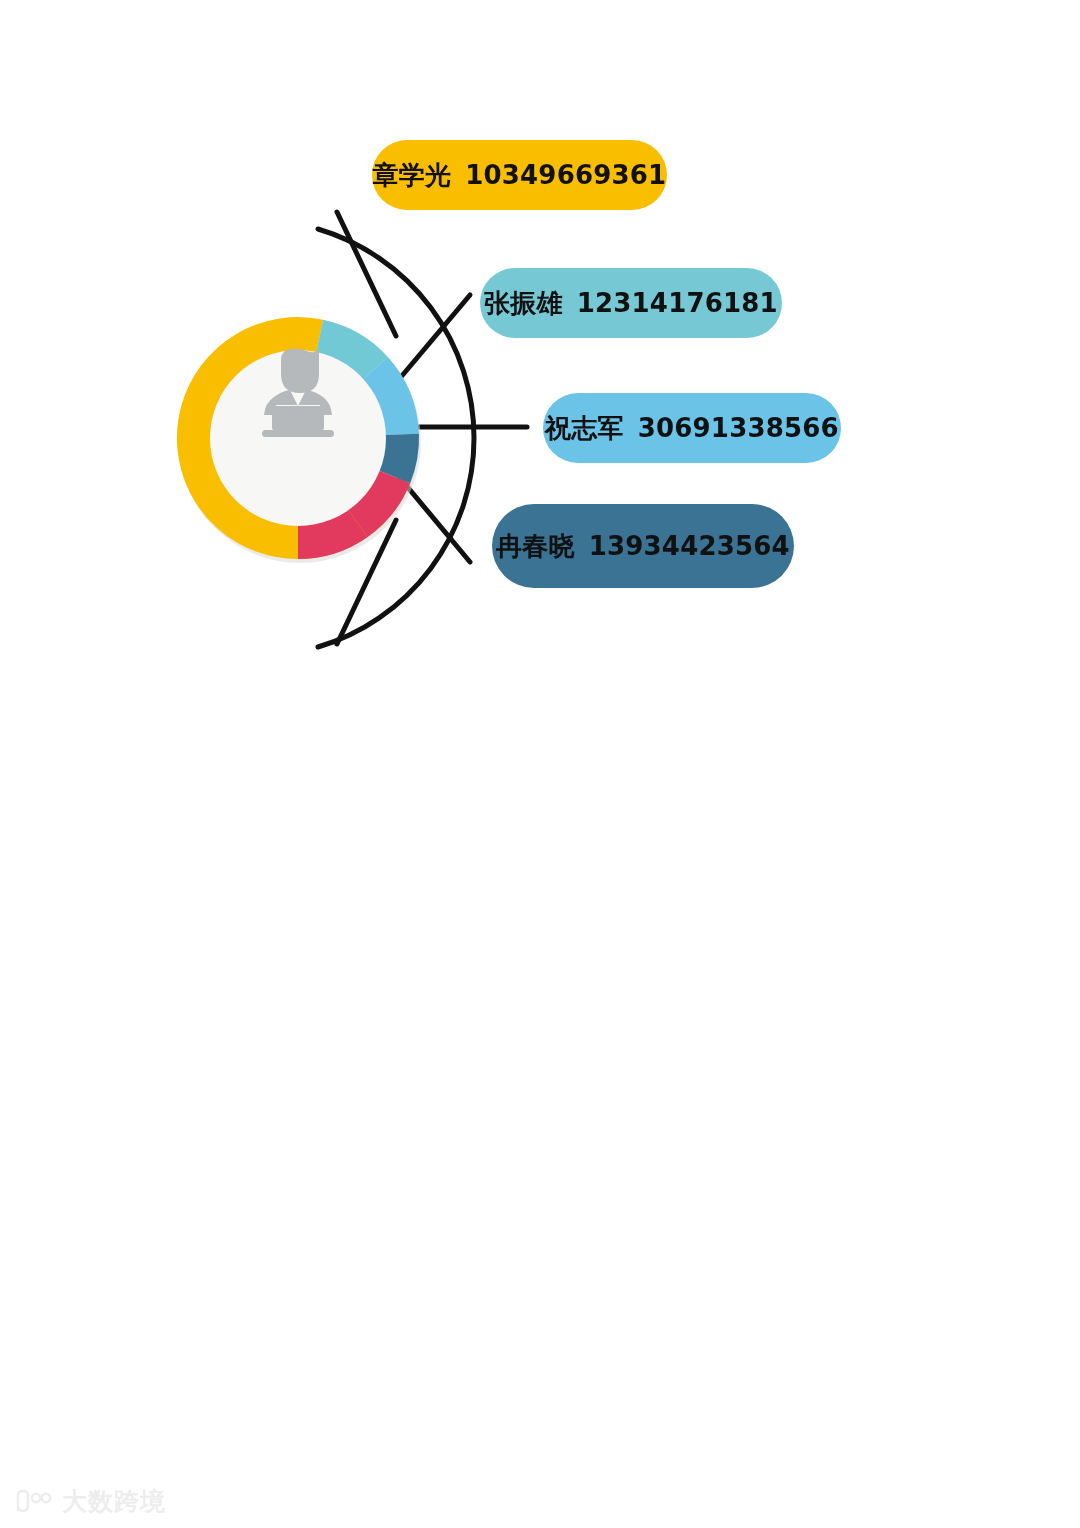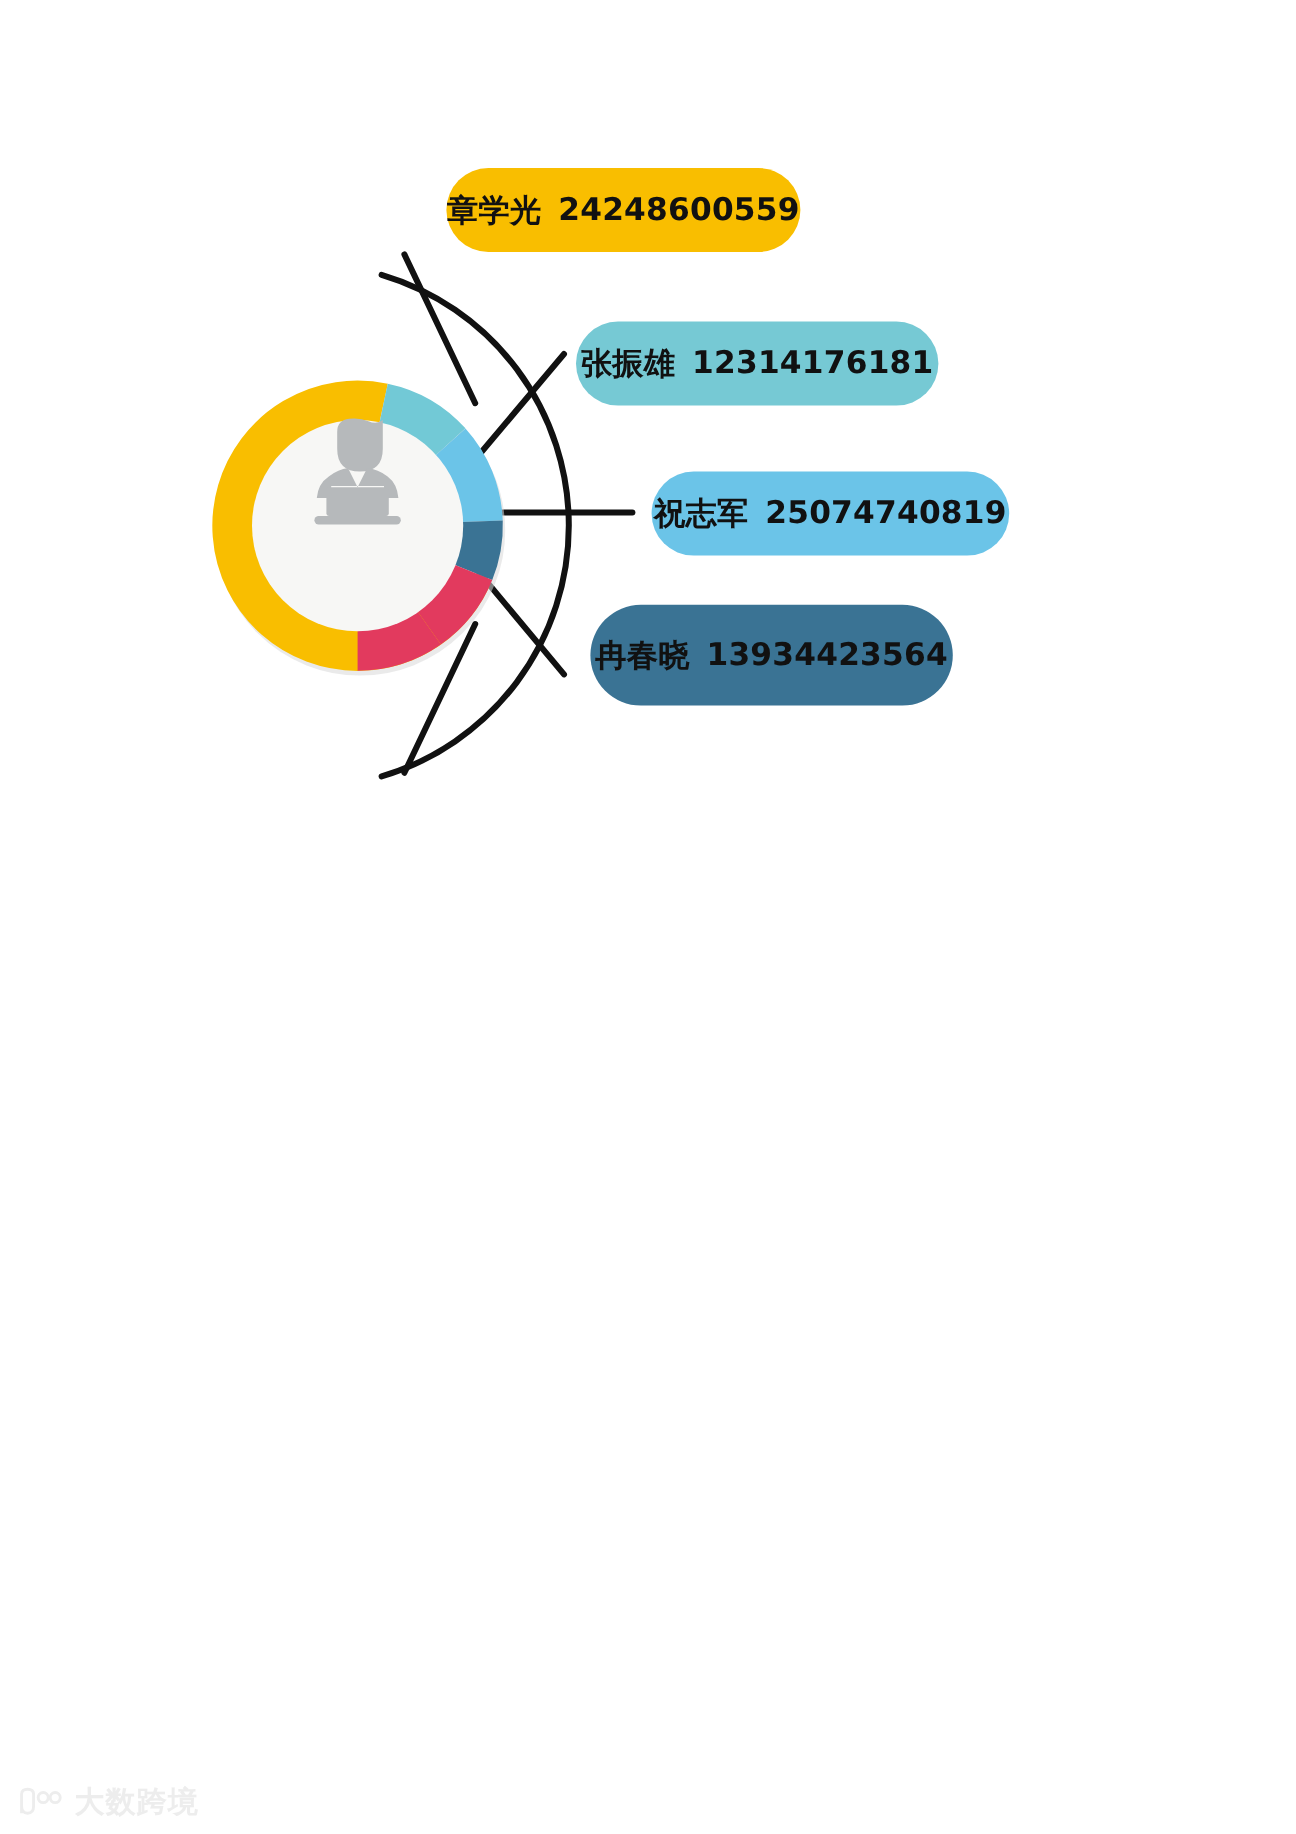--- a/index.html
+++ b/index.html
@@ -162,31 +162,31 @@
 
         <rect x="272" y="406" width="52" height="24" rx="2"></rect>
 
         <rect x="262" y="430" width="72" height="7" rx="3.5"></rect>
       </g>
     </svg>
 
 
     <div class="pill" id="pill-0" style="background: rgb(249, 190, 0); color: rgb(17, 17, 17);">
       <span class="pill-name">章学光</span>
-      <span class="pill-phone">24248600559</span>
+      <span class="pill-phone">10349669361</span>
     </div>
 
     <div class="pill" id="pill-1" style="background: rgb(118, 201, 212); color: rgb(17, 17, 17);">
       <span class="pill-name">张振雄</span>
       <span class="pill-phone">12314176181</span>
     </div>
 
     <div class="pill" id="pill-2" style="background: rgb(107, 196, 232); color: rgb(17, 17, 17);">
       <span class="pill-name">祝志军</span>
-      <span class="pill-phone">25074740819</span>
+      <span class="pill-phone">30691338566</span>
     </div>
 
     <div class="pill" id="pill-3" style="background: rgb(58, 115, 148); color: rgb(17, 17, 17);">
       <span class="pill-name">冉春晓</span>
       <span class="pill-phone">13934423564</span>
     </div>
 
 
   </div>
 

